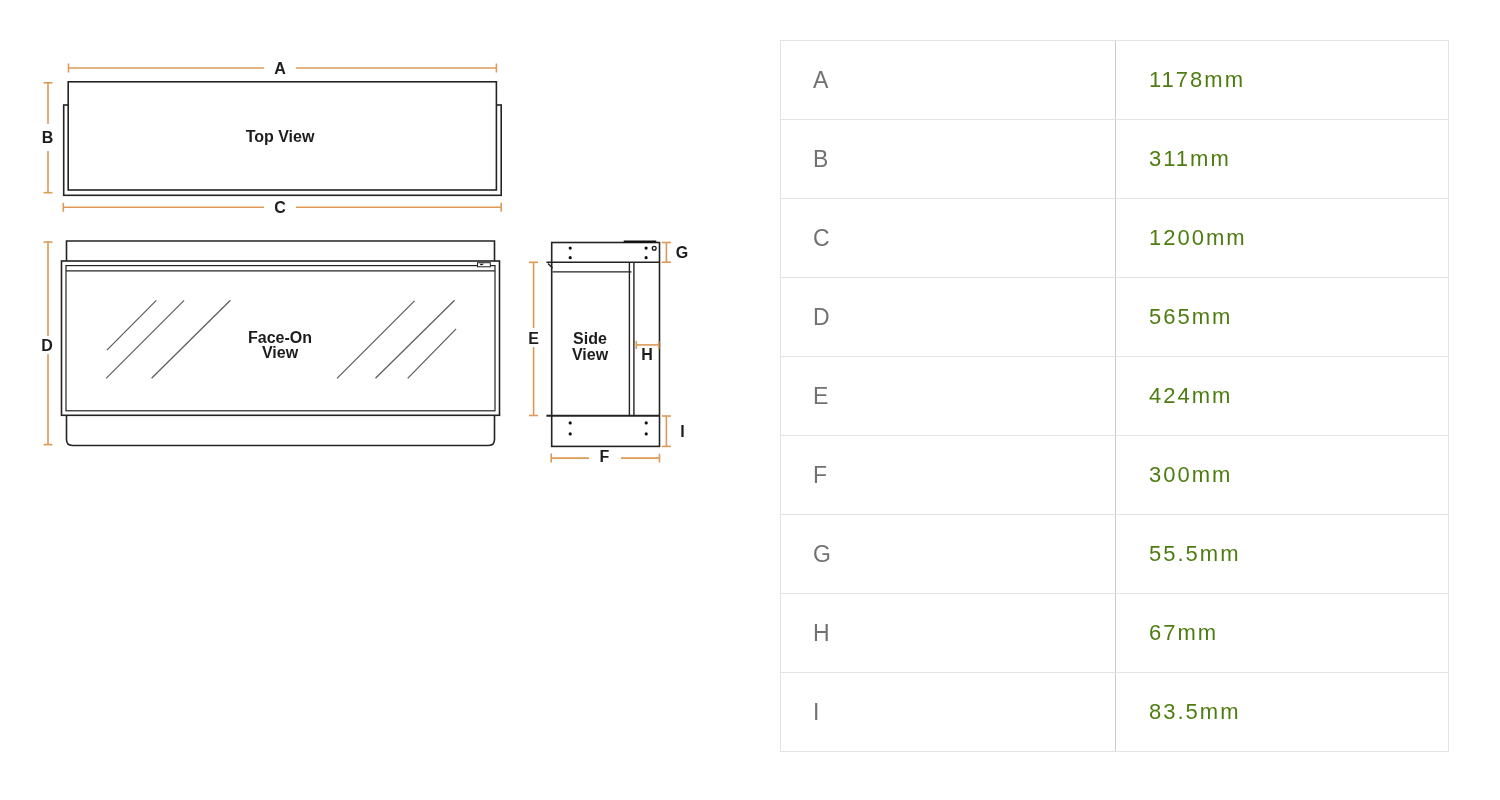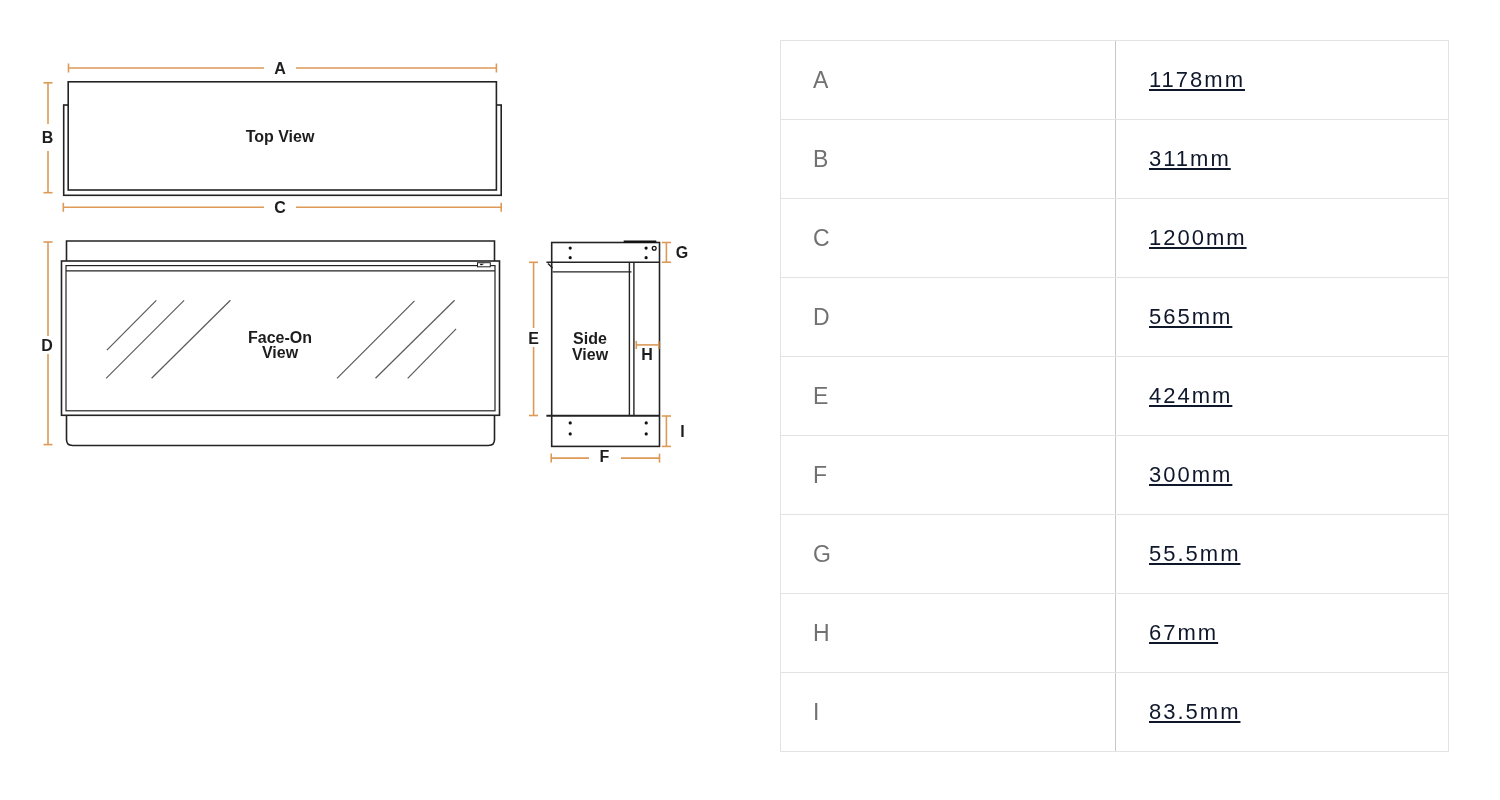--- a/index.html
+++ b/index.html
@@ -4,21 +4,21 @@
 <style>
   html,body{margin:0;padding:0;width:1500px;height:800px;background:#ffffff;overflow:hidden;
     font-family:"Liberation Sans", sans-serif;}
   .tbl{position:absolute;left:780px;top:40px;width:669px;height:712px;
     border:1px solid #e3e3e3;border-bottom:none;box-sizing:border-box;}
   .row{position:relative;height:79px;border-bottom:1px solid #e3e3e3;box-sizing:border-box;}
   
   .cl{position:absolute;left:32px;top:50%;transform:translateY(-50%);
     font-size:23px;color:#717171;letter-spacing:1px;}
   .cv{position:absolute;left:368px;top:50%;transform:translateY(-50%);
-    font-size:22px;color:#0f172a;letter-spacing:2px;text-decoration:underline;}
+    font-size:22px;color:#4d7c0f;letter-spacing:2px;}
   .vdiv{position:absolute;left:334px;top:0;width:1px;height:710px;background:#c9c9c9;}
   svg text{font-family:"Liberation Sans", sans-serif;}
 </style>
 </head>
 <body>
 
 <svg width="760" height="800" viewBox="0 0 760 800" style="position:absolute;left:0;top:0">
   <g fill="none" stroke-linecap="butt">
 
     <g>

